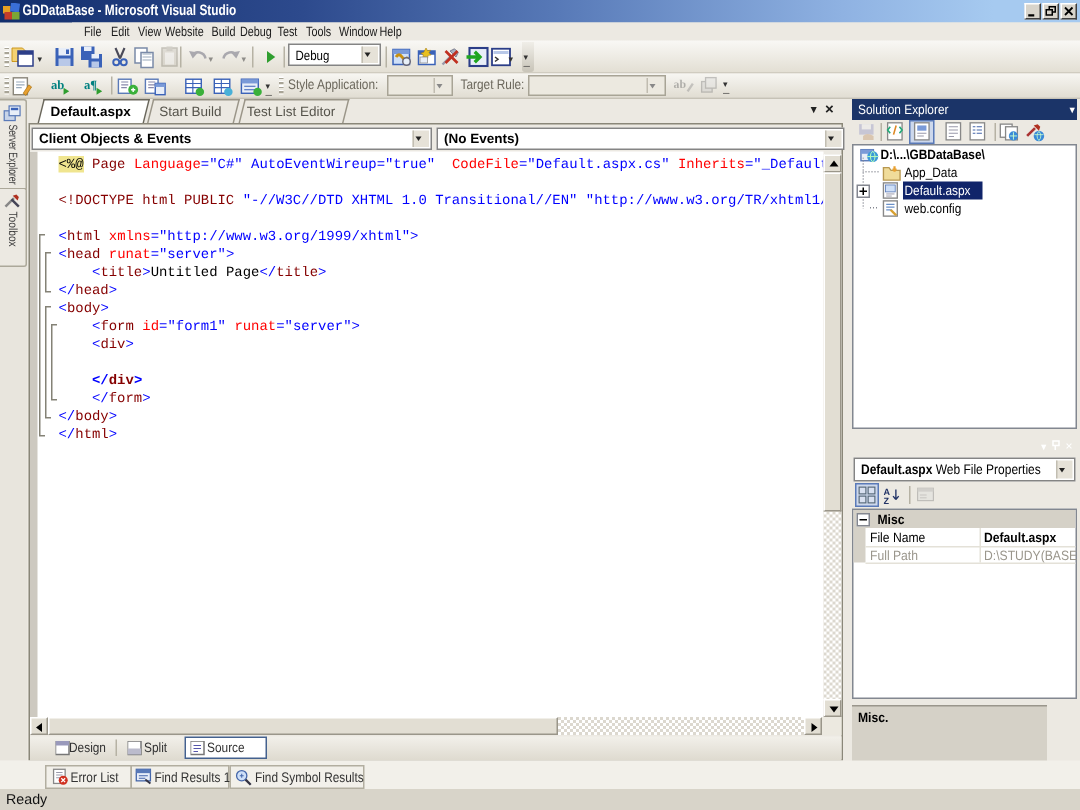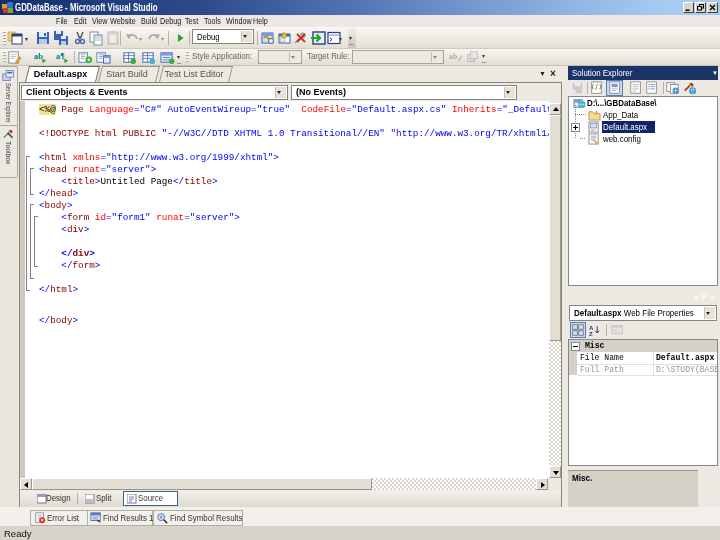--- a/index.html
+++ b/index.html
@@ -283,21 +283,21 @@
     <div class="dtab" style="left:140px;width:70px;text-align:center;"><span class="tbg"></span><span style="position:relative;">Test List Editor</span></div>
     <span class="abs" style="left:520px;top:4px;font-size:7px;color:#222;">▼</span>
     <span class="abs" style="left:531px;top:2px;font-size:10px;color:#222;font-weight:bold;">×</span>
     <div id="clientbox">
       <span class="combo" style="left:1px;top:2px;width:267px;">
           <span class="ct">Client Objects &amp; Events</span>
           <span class="cbtn">
             <span class="carr" style="left:1px;top:4px;"></span>
           </span>
         </span>
-      <span class="combo" style="left:271px;top:2px;width:226px;padding-left:45px;">
+      <span class="combo" style="left:271px;top:2px;width:272px;padding-left:45px;">
           <span class="ct">(No Events)</span>
           <span class="cbtn">
             <span class="carr" style="left:1px;top:4px;"></span>
           </span>
         </span>
       <div id="code">
         <div id="indmargin"></div>
 
         <div class="oline" style="left:6px;top:55px;width:4px;height:1px;"></div>
         <div class="oline" style="left:6px;top:55px;width:1px;height:134px;"></div>
@@ -316,21 +316,21 @@
         <div class="cl" style="top:27px;"><span class="mr">&lt;!DOCTYPE html PUBLIC</span> <span class="bl">"-//W3C//DTD XHTML 1.0 Transitional//EN" "http://www.w3.org/TR/xhtml1/DTD/xhtml1-transitional.dtd"&gt;</span></div>
         <div class="cl" style="top:51px;"><span class="bl">&lt;</span><span class="mr">html</span> <span class="at">xmlns</span><span class="bl">="http://www.w3.org/1999/xhtml"&gt;</span></div>
         <div class="cl" style="top:63px;"><span class="bl">&lt;</span><span class="mr">head</span> <span class="at">runat</span><span class="bl">="server"&gt;</span></div>
         <div class="cl" style="top:75px;">    <span class="bl">&lt;</span><span class="mr">title</span><span class="bl">&gt;</span><span class="bk">Untitled Page</span><span class="bl">&lt;/</span><span class="mr">title</span><span class="bl">&gt;</span></div>
         <div class="cl" style="top:87px;"><span class="bl">&lt;/</span><span class="mr">head</span><span class="bl">&gt;</span></div>
         <div class="cl" style="top:99px;"><span class="bl">&lt;</span><span class="mr">body</span><span class="bl">&gt;</span></div>
         <div class="cl" style="top:111px;">    <span class="bl">&lt;</span><span class="mr">form</span> <span class="at">id</span><span class="bl">="form1"</span> <span class="at">runat</span><span class="bl">="server"&gt;</span></div>
         <div class="cl" style="top:123px;">    <span class="bl">&lt;</span><span class="mr">div</span><span class="bl">&gt;</span></div>
         <div class="cl" style="top:147px;font-weight:bold;">    <span class="bl">&lt;/</span><span class="mr">div</span><span class="bl">&gt;</span></div>
         <div class="cl" style="top:159px;">    <span class="bl">&lt;/</span><span class="mr">form</span><span class="bl">&gt;</span></div>
-        <div class="cl" style="top:171px;margin-top:43px;"><span class="bl">&lt;/</span><span class="mr">body</span><span class="bl">&gt;</span></div>
+        <div class="cl" style="top:171px;"><span class="bl">&lt;/</span><span class="mr">body</span><span class="bl">&gt;</span></div>
         <div class="cl" style="top:183px;"><span class="bl">&lt;/</span><span class="mr">html</span><span class="bl">&gt;</span></div>
       </div>
 
       <div class="sb" style="left:529px;top:20px;width:12px;height:375px;"></div>
       <div class="sbtn" style="left:529px;top:20px;width:12px;height:12px;">
           <span class="arr" style="left:3px;top:3px;border-left:3px solid transparent;border-right:3px solid transparent;border-bottom:4px solid #000;"></span>
         </div>
       <div class="thumb" style="left:529px;top:32px;width:12px;height:226px;"></div>
       <div class="sbtn" style="left:529px;top:383px;width:12px;height:12px;">
           <span class="arr" style="left:3px;top:4px;border-left:3px solid transparent;border-right:3px solid transparent;border-top:4px solid #000;"></span>
@@ -470,21 +470,21 @@
           <text x="0" y="16" font-size="8" fill="#236" font-family="Liberation Sans" font-weight="bold">Z</text>
           <path d="M11 3 v9 M11 12 l-2.5 -3 M11 12 l2.5 -3" stroke="#236" stroke-width="1.2" fill="none"></path>
         </svg>
       <span class="sep" style="left:38px;top:2px;height:12px;"></span>
       <svg class="ti" style="left:43px;top:2px;width:12px;height:12px" viewBox="0 0 16 16" opacity=".4">
           <rect x="1" y="2" width="14" height="11" fill="#ddd" stroke="#777"></rect>
           <rect x="1" y="2" width="14" height="3" fill="#aaa"></rect>
           <path d="M3 8 h6 M3 10.5 h6" stroke="#888" stroke-width=".8"></path>
         </svg>
     </div>
-    <div class="abs" style="left:0px;top:48px;width:150px;height:127px;background:#fff;border:1px solid #828790;box-sizing:border-box;font-family:Liberation Mono, monospace;">
+    <div class="abs" style="left:0px;top:48px;width:150px;height:127px;background:#fff;border:1px solid #828790;box-sizing:border-box;">
       <div class="abs" style="left:0;top:0;width:148px;height:12px;background:#d5d1c7;"></div>
       <span class="abs" style="left:2px;top:2px;width:9px;height:9px;border:1px solid #848790;background:#fff;box-sizing:border-box;">
           <span style="position:absolute;left:1px;top:3px;width:5px;height:1px;background:#000;"></span>
         </span>
       <span class="prow" style="left:16px;top:1px;font-weight:bold;">Misc</span>
       <div class="abs" style="left:0;top:12px;width:8px;height:23px;background:#d5d1c7;"></div>
       <span class="prow" style="left:11px;top:13px;">File Name</span>
       <span class="prow" style="left:87px;top:13px;font-weight:bold;">Default.aspx</span>
       <span class="prow" style="left:11px;top:25px;color:#9a968c;">Full Path</span>
       <span class="prow" style="left:87px;top:25px;color:#9a968c;">D:\STUDY(BASE D</span>

